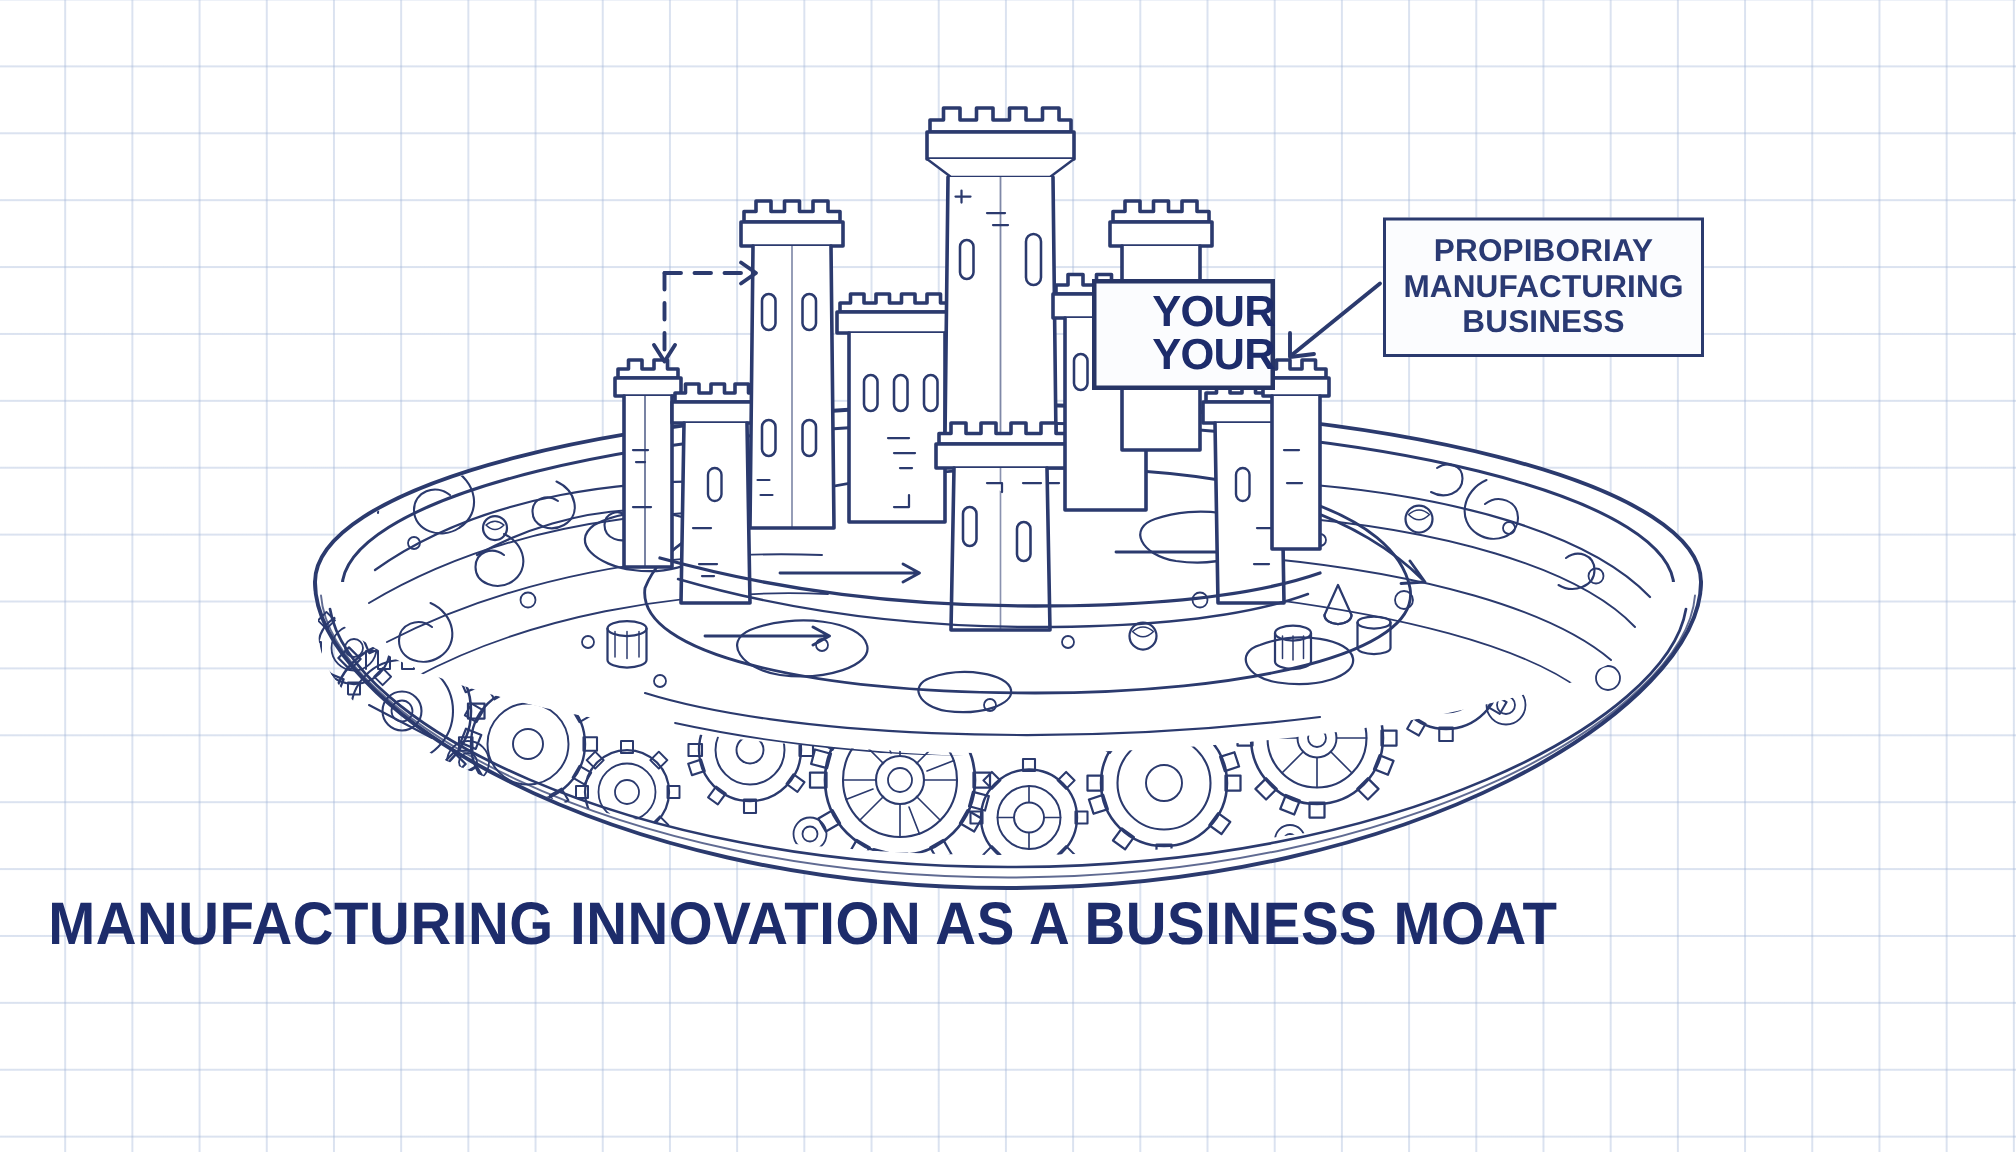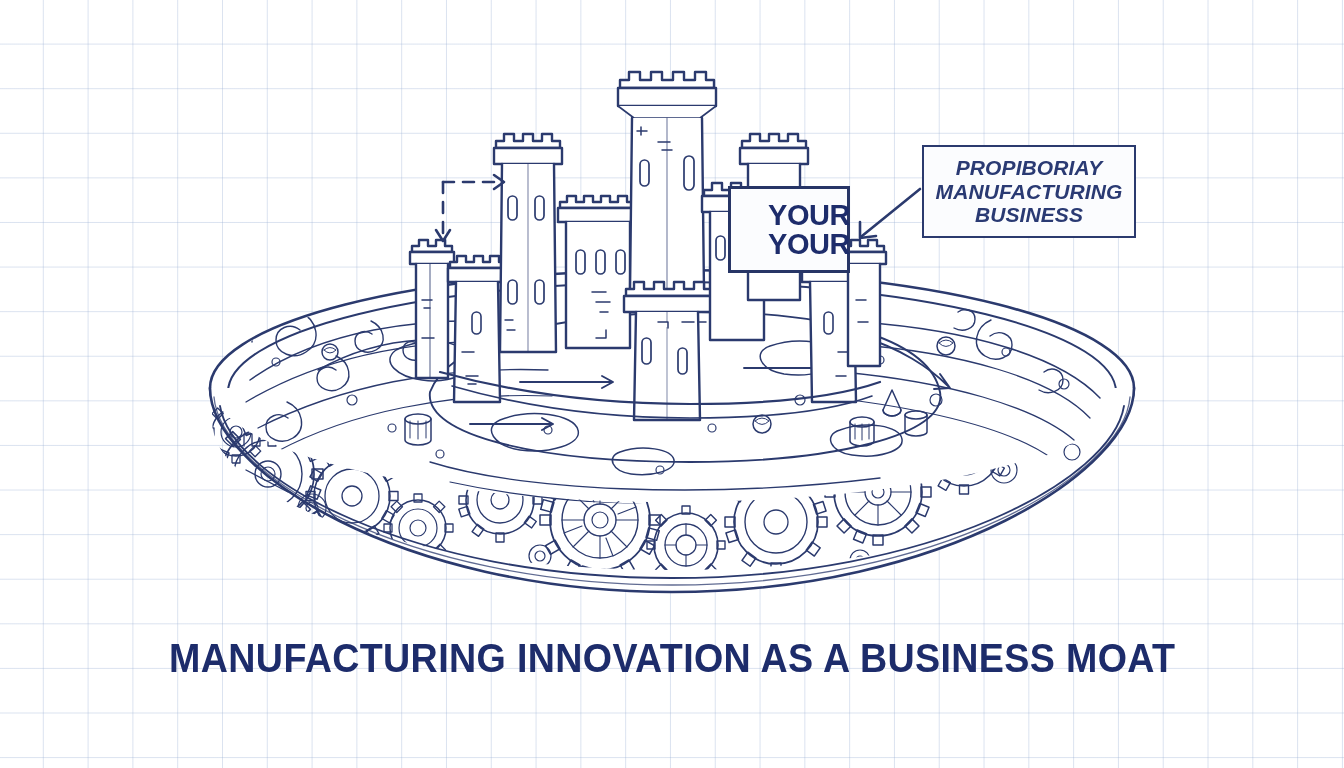--- a/index.html
+++ b/index.html
@@ -22,42 +22,42 @@
   }
   #art {
     position: absolute;
     left: 0; top: 0;
     width: 1344px;
     height: 768px;
   }
   .title-wrap {
     position: absolute;
     left: 0;
-    top: 636px;
+    top: 594px;
     width: 1344px;
-    text-align: center;
+    text-align: left;
     pointer-events: none;
   }
   .title-text {
     display: inline-block;
     font-family: "Liberation Sans Narrow", "Liberation Sans", sans-serif;
     font-weight: 700;
     font-size: 40px;
     letter-spacing: 0.4px;
     color: #1d2c6b;
     transform: scaleX(0.94);
     transform-origin: center;
     white-space: nowrap;
   }
   .brand-sign {
     position: absolute;
     left: 728px;
     top: 186px;
     width: 122px;
-    height: 87px;
+    height: 74px;
     background: #fbfcfe;
     border: 3px solid #273566;
     box-sizing: border-box;
     display: flex;
     flex-direction: column;
     align-items: center;
     justify-content: center;
     line-height: 1.0;
     padding-left: 40px;
   }
@@ -81,21 +81,20 @@
     align-items: center;
     justify-content: center;
     line-height: 1.12;
   }
   .callout-line {
     font-weight: 700;
     font-size: 21px;
     color: #2a3a73;
     letter-spacing: 0.1px;
     white-space: nowrap;
-    font-style: italic;
   }
 </style>
 </head>
 <body>
 
 <div id="canvas">
 
   <svg id="art" viewBox="0 0 1344 768" xmlns="http://www.w3.org/2000/svg">
     <defs>
       <clipPath id="discClip">

